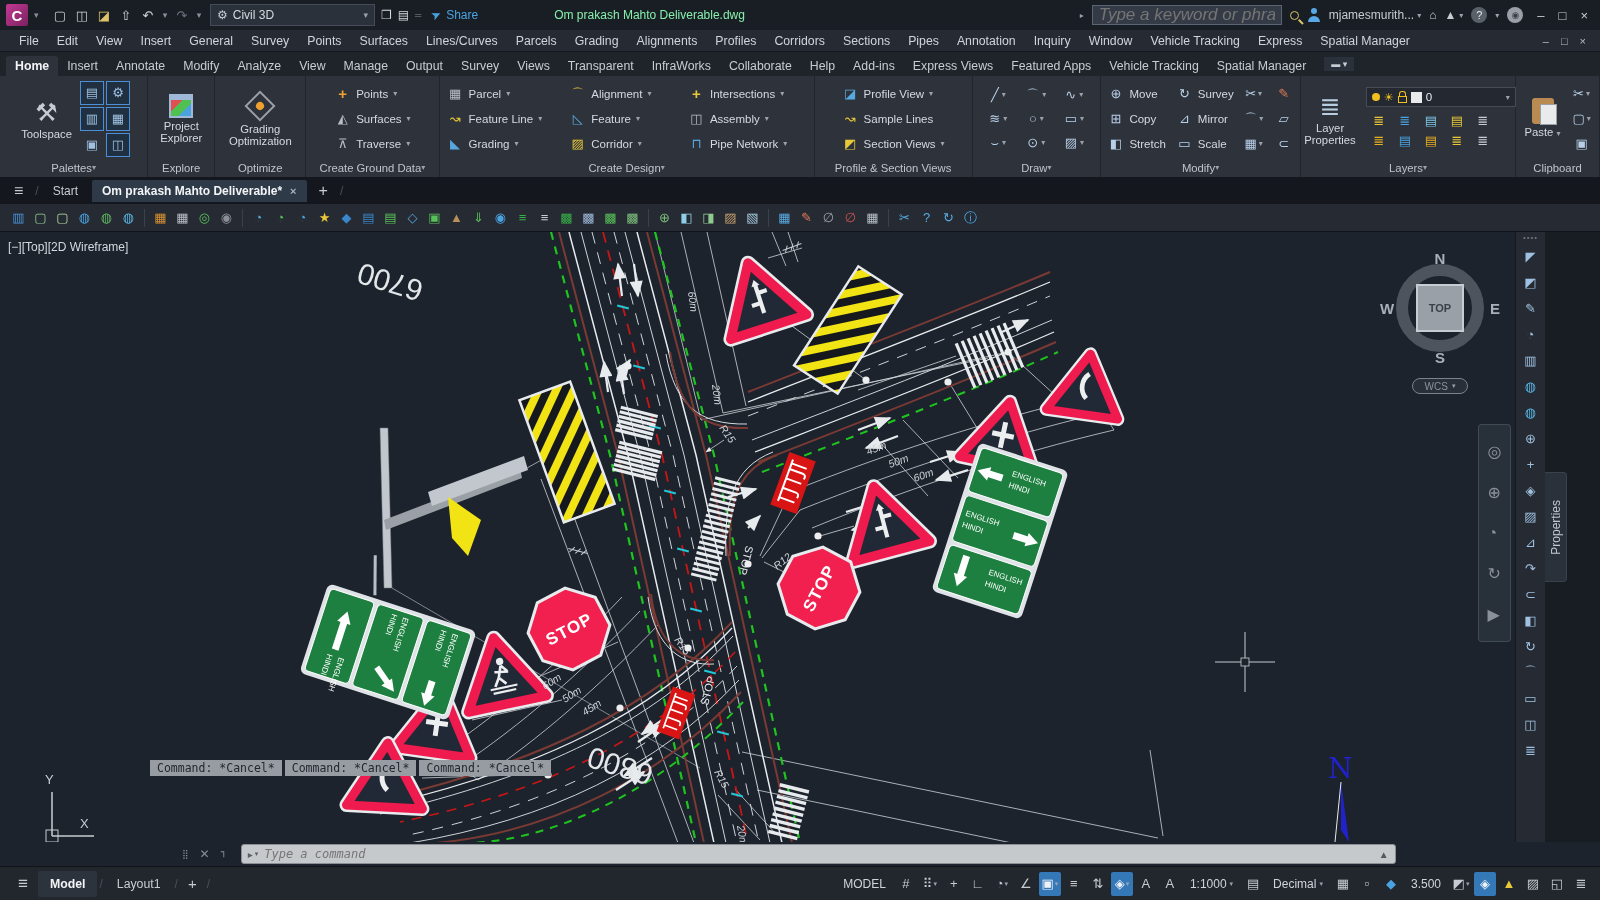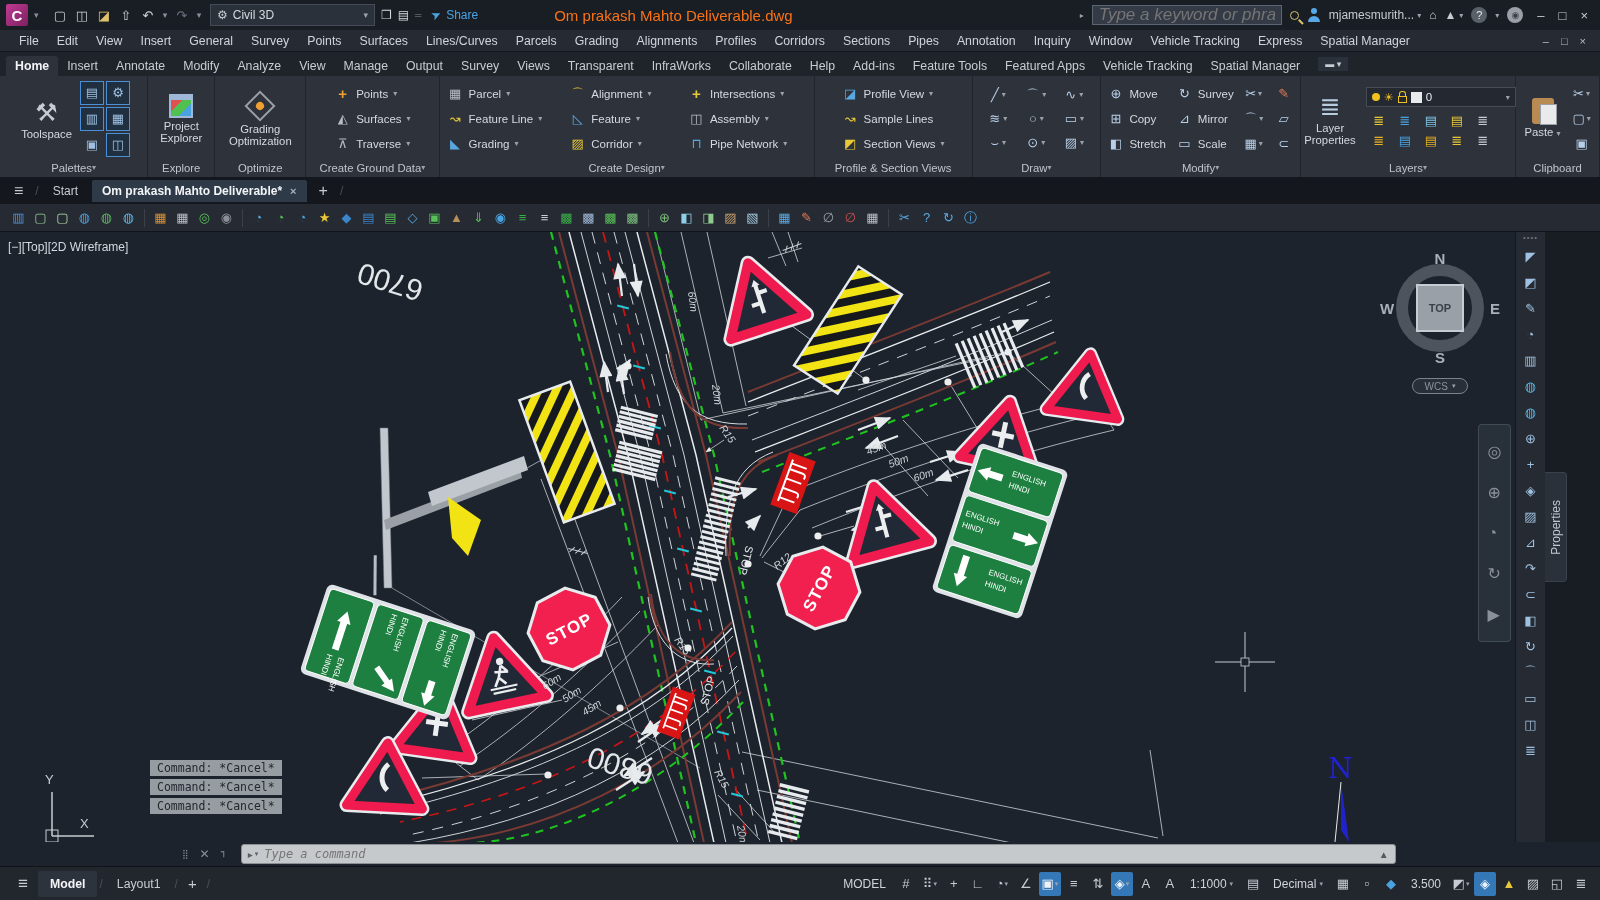--- a/index.html
+++ b/index.html
@@ -11,21 +11,21 @@
         font-weight:bold;font-size:15px;display:flex;align-items:center;justify-content:center;border-radius:2px}
   .qat{display:flex;align-items:center;gap:2px}
   .qat .qi{min-width:20px;height:22px;display:flex;align-items:center;justify-content:center;color:#ccd1d7;font-size:13px;cursor:default}
   .qi.small{font-size:9px;color:#8a9099;min-width:10px}
   .wsbox{display:flex;align-items:center;gap:5px;background:#2b313b;border:1px solid #454c57;height:22px;
          padding:0 6px;min-width:165px;color:#d5d9df}
   .wsbox .gear{color:#c8ccd2}
   .wsbox .ws-caret{margin-left:auto;color:#9aa2ad;font-size:9px}
   .share{color:#4aa3e0;display:flex;align-items:center;gap:5px}
   .share .plane{display:inline-block;transform:rotate(-25deg);color:#4aa3e0}
-  .doc-title{flex:0 0 auto;margin-left:70px;color:#f97316;font-size:15px}
+  .doc-title{flex:0 0 auto;margin-left:70px;color:#86efac;font-size:12px}
   .tb-right{margin-left:auto;display:flex;align-items:center;gap:8px}
   .searchbox{display:flex;align-items:center;background:#343b46;border:1px solid #5a6472;height:20px;width:190px;padding:0 6px}
   .searchbox input{background:transparent;border:none;outline:none;color:#aab2bc;font-style:italic;font-size:17px;width:100%;font-family:Liberation Sans, sans-serif}
   .mag{width:9px;height:9px;border:1.6px solid #d8c36a;border-radius:50%;position:relative;display:inline-block}
   .mag::after{content:'';position:absolute;width:6px;height:1.6px;background:#d8c36a;transform:rotate(45deg);left:7px;top:9px}
   .person{width:14px;height:14px;position:relative;display:inline-block}
   .person::before{content:'';position:absolute;width:6px;height:6px;border-radius:50%;background:#58a8e8;left:4px;top:0}
   .person::after{content:'';position:absolute;width:12px;height:6px;border-radius:6px 6px 0 0;background:#58a8e8;left:1px;bottom:0}
   .tb-right .titem{color:#c8ccd2;font-size:12px;display:flex;align-items:center;gap:3px}
   .circle-q{width:16px;height:16px;border-radius:50%;background:#5a6068;color:#e8eaec;font-size:11px;display:flex;align-items:center;justify-content:center}
@@ -118,21 +118,21 @@
           display:flex;align-items:center;justify-content:center;color:#394049;font-weight:bold;font-size:11px}
   .wcs{position:absolute;left:26px;top:124px;width:56px;height:16px;border:1px solid #7a828c;border-radius:8px;
        display:flex;align-items:center;justify-content:center;gap:4px;color:#8a929c;font-size:10px;background:rgba(60,66,76,.4)}
   .wcs .caret9{font-size:7px}
   
   .navbar{position:absolute;left:1478px;top:192px;width:33px;height:218px;background:rgba(70,78,90,.30);
           border:1px solid rgba(140,150,160,.25);border-radius:4px;display:flex;flex-direction:column;align-items:center;
           justify-content:space-around;padding:6px 0}
   .nv-icon{color:#8a9099;font-size:16px}
   
-  .chips{position:absolute;left:150px;top:528px;display:flex;flex-direction:column;gap:3px}
+  .chips{position:absolute;left:150px;top:528px;display:flex;flex-direction:row;gap:3px}
   .chip{background:#979ca3;color:#23272e;font-family:"DejaVu Sans Mono",monospace;font-size:11.5px;padding:1px 7px;width:fit-content}
   
   .rstrip{width:30px;background:#262b33;border-left:1px solid #14181e;display:flex;flex-direction:column;align-items:center;padding-top:2px}
   .rs-grip{color:#6a7280;font-size:8px;letter-spacing:1px;line-height:7px;margin-bottom:2px}
   .rs-icon{height:26px;display:flex;align-items:center;justify-content:center;font-size:13px;width:100%}
   .rprops{width:55px;background:#181d24;position:relative}
   .props-tab{position:absolute;left:0;top:240px;width:22px;height:110px;background:#2b313b;border:1px solid #3a414d;
              border-left:none;border-radius:0 4px 4px 0;display:flex;align-items:center;justify-content:center}
   .props-tab span{writing-mode:vertical-rl;transform:rotate(180deg);color:#c2c8d0;font-size:12px}
   
@@ -257,21 +257,21 @@
       <span class="rtab">View</span>
       <span class="rtab">Manage</span>
       <span class="rtab">Output</span>
       <span class="rtab">Survey</span>
       <span class="rtab">Views</span>
       <span class="rtab">Transparent</span>
       <span class="rtab">InfraWorks</span>
       <span class="rtab">Collaborate</span>
       <span class="rtab">Help</span>
       <span class="rtab">Add-ins</span>
-      <span class="rtab">Feature Tools</span>
+      <span class="rtab">Express Views</span>
       <span class="rtab">Featured Apps</span>
       <span class="rtab">Vehicle Tracking</span>
       <span class="rtab">Spatial Manager</span>
     </div>
   <span class="rtab-extra">▬ ▾</span>
 </div>
 
 <div class="ribbon">
 
   <div class="rpanel w150">

